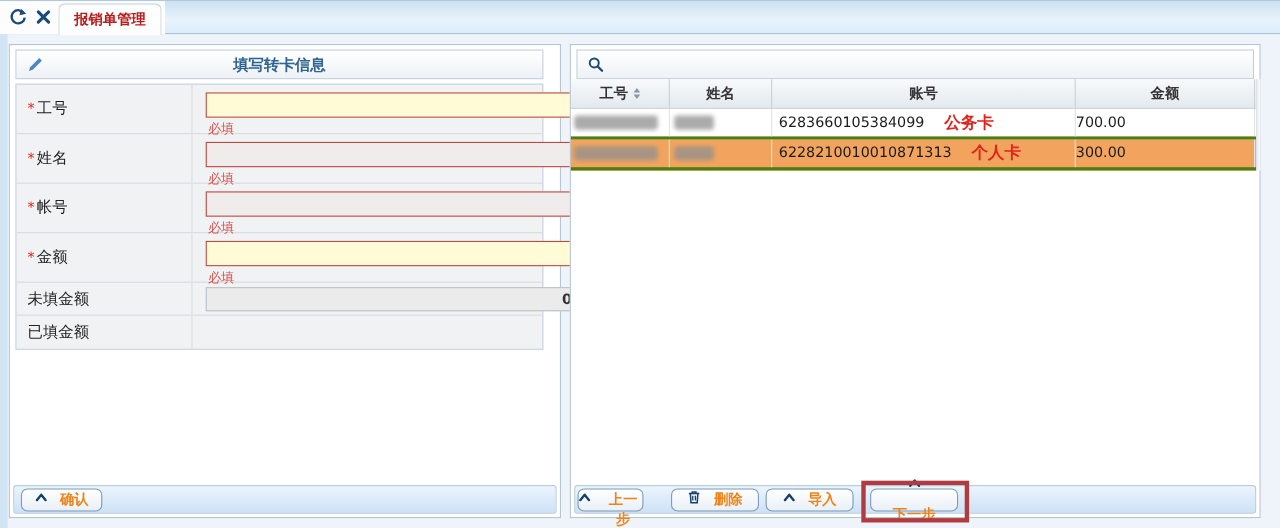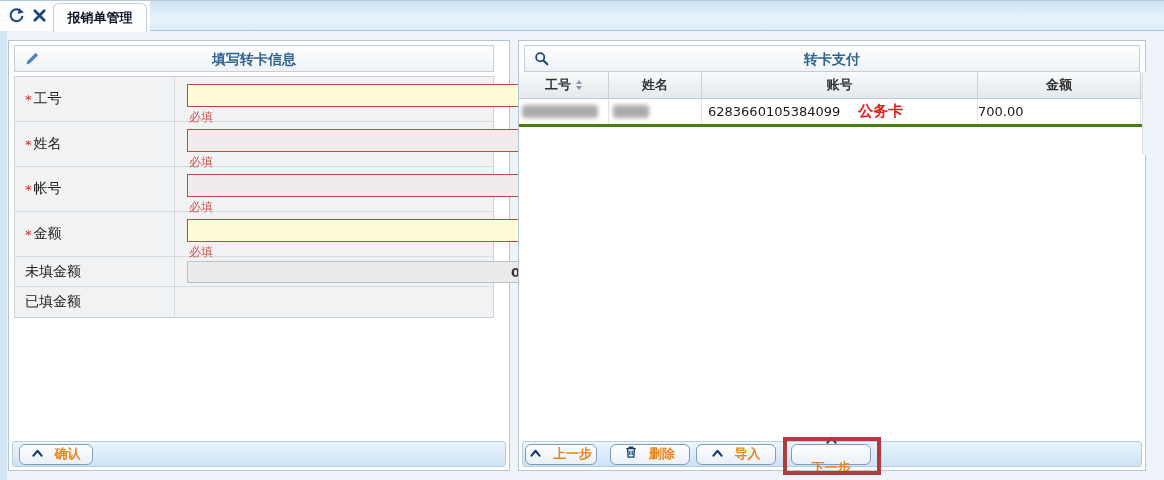--- a/index.html
+++ b/index.html
@@ -11,21 +11,21 @@
   .tabstrip{position:absolute;left:0;top:0;width:1164px;height:31px;
     background:linear-gradient(180deg,#cde2f3,#e9f3fb 60%,#dcedfa);
     border-top:1px solid #b2c9dc;border-bottom:1px solid #a9c6de;}
   .tabstrip-left{position:absolute;left:0;top:0;width:150px;height:30px;background:#fdfdfe;}
   .iconbtn{position:absolute;top:6px;width:20px;height:20px;border:none;background:transparent;
     padding:0;cursor:pointer;display:flex;align-items:center;justify-content:center;}
   .ib-refresh{left:6px;} .ib-close{left:29px;}
   .tab{position:absolute;left:53px;top:2px;width:94px;height:29px;background:#fdfefe;
     border:1px solid #c2d1dd;border-bottom:none;border-radius:6px 6px 0 0;
     display:flex;align-items:center;justify-content:center;
-    color:#0f172a;font-weight:bold;font-size:13px;cursor:pointer;}
+    color:#b91c1c;font-weight:bold;font-size:13px;cursor:pointer;}
   .leftstrip{position:absolute;left:0;top:31px;width:7px;height:449px;background:#d2e5f5;}
 
   
   .panel{position:absolute;top:40px;background:#fff;border:1px solid #b7c5d2;}
   .panel.pleft{left:8px;width:502px;height:431px;}
   .panel.pright{left:518px;width:628px;height:431px;}
   .titlebar{position:absolute;left:5px;top:4px;height:27px;border:1px solid #c4cfd9;
     background:linear-gradient(#ffffff,#eef2f6);}
   .pleft .titlebar{width:480px;} .pright .titlebar{width:616px;}
   .tb-icon{position:absolute;left:9px;top:5px;}
@@ -52,21 +52,21 @@
 
   
   .toolbar{position:absolute;left:3px;bottom:3px;height:26px;border:1px solid #b9cde1;
     border-radius:3px;background:linear-gradient(#ebf5fd,#cde2f5);}
   .pleft .toolbar{width:494px;} .pright .toolbar{width:620px;}
   .tbtn{position:absolute;top:2px;height:21px;border:1px solid #7f9db9;border-radius:6px;
     background:linear-gradient(#ffffff,#e9f0f7);display:flex;
     justify-content:center;gap:12px;font-size:13px;font-weight:bold;color:#ee8319;
     cursor:pointer;font-family:"DejaVu Sans","Liberation Sans",sans-serif;}
   .b-confirm{left:6px;width:74px;}
-  .b-prev{left:2px;width:72px;}
+  .b-prev{left:2px;width:60px;}
   .b-del{left:87px;width:80px;}
   .b-imp{left:173px;width:80px;}
   .b-next{left:268px;width:80px;flex-direction:column;}
 
   
   .grid{position:absolute;left:0;top:31px;width:623px;}
   .th{height:27px;display:flex;background:linear-gradient(#f8fafb,#e3e9ee);
     border-bottom:1px solid #c3cbd3;font-size:13px;font-weight:600;color:#333;}
   .th > div{display:flex;align-items:center;justify-content:center;border-right:1px solid #c9d1d9;cursor:pointer;}
   .tr{height:28px;display:flex;font-size:13px;color:#1b1b1b;background:#fff;
@@ -196,21 +196,20 @@
   </section>
 
   <section class="panel pright">
     <div class="titlebar">
       <span class="tb-icon">
         <svg width="16" height="16" viewBox="0 0 18 18">
           <circle cx="7" cy="7" r="4.6" fill="none" stroke="#1b4a7a" stroke-width="2"></circle>
           <line x1="10.6" y1="10.6" x2="15" y2="15" stroke="#1b4a7a" stroke-width="2.4" stroke-linecap="round"></line>
         </svg>
       </span>
-      <span class="ptitle">转卡支付</span>
     </div>
 
     <div class="grid">
       <div class="th">
         <div class="c1">
           <span>工号</span>
           <span class="sort">
               <i class="up"></i>
               <i class="down"></i>
             </span>
@@ -235,20 +234,35 @@
           </div>
         <div class="c3">
           <span>6283660105384099</span>
           <span class="note">公务卡</span>
         </div>
         <div class="c4">
             <span>700.00</span>
           </div>
       </div>
 
+      <div class="tr selected">
+        <div class="c1">
+            <span class="blob emp"></span>
+          </div>
+        <div class="c2">
+            <span class="blob nm"></span>
+          </div>
+        <div class="c3">
+          <span>6228210010010871313</span>
+          <span class="note">个人卡</span>
+        </div>
+        <div class="c4">
+            <span>300.00</span>
+          </div>
+      </div>
     </div>
     <div class="scrollstrip"></div>
 
     <div class="toolbar">
       <button class="tbtn b-prev">
         <span>
           <svg width="11" height="8" viewBox="0 0 12 9">
             <polyline points="1.5,7.5 6,2 10.5,7.5" fill="none" stroke="#14406f" stroke-width="2.4" stroke-linecap="round" stroke-linejoin="round"></polyline>
           </svg>
         </span>

